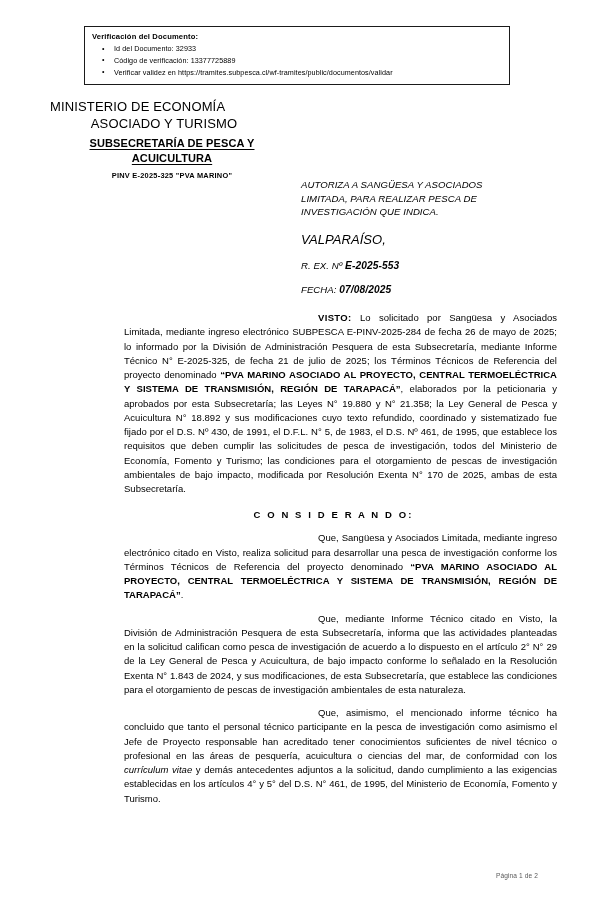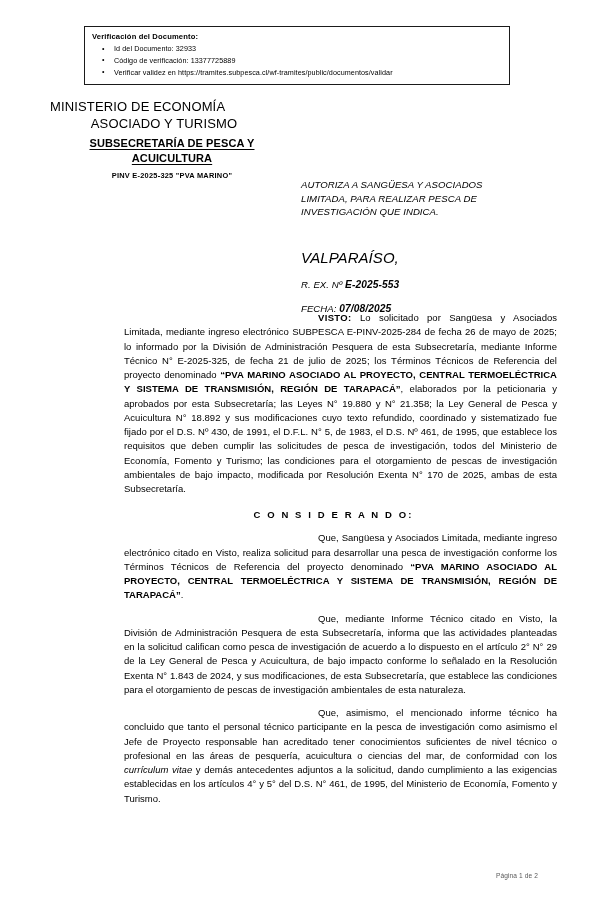--- a/index.html
+++ b/index.html
@@ -104,22 +104,22 @@
     top: 178px;
     width: 222px;
     font-style: italic;
   }
   .res-subject {
     font-size: 9.6px;
     line-height: 1.42;
     letter-spacing: 0.05px;
   }
   .res-city {
-    margin-top: 30px;
-    font-size: 15px;
+    margin-top: 13px;
+    font-size: 13px;
     letter-spacing: 0.05px;
   }
   .res-number {
     margin-top: 13px;
     font-size: 9.6px;
     letter-spacing: 0.05px;
   }
   .res-number b, .res-date b {
     font-weight: bold;
     font-size: 10.2px;

